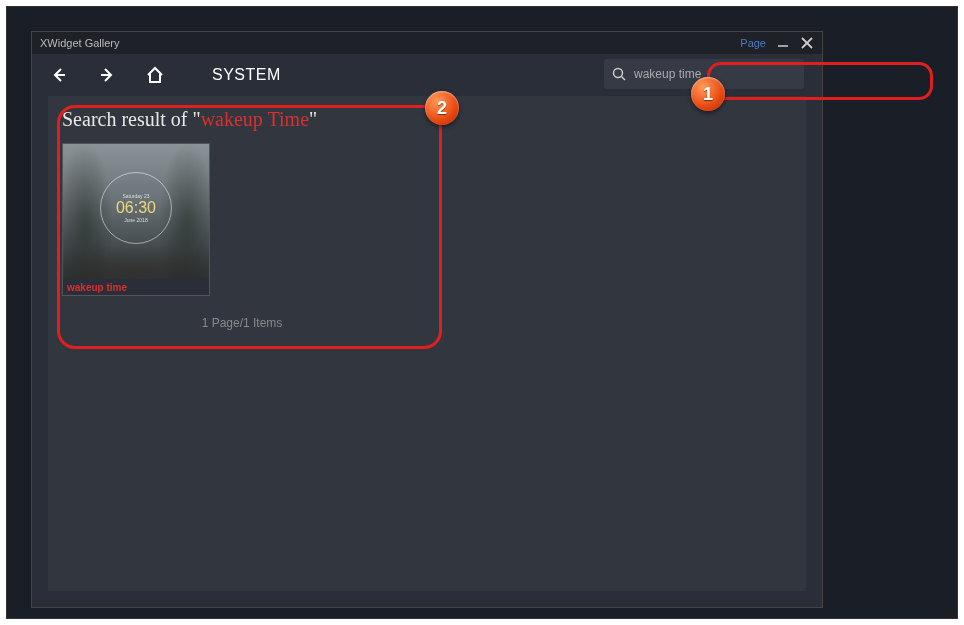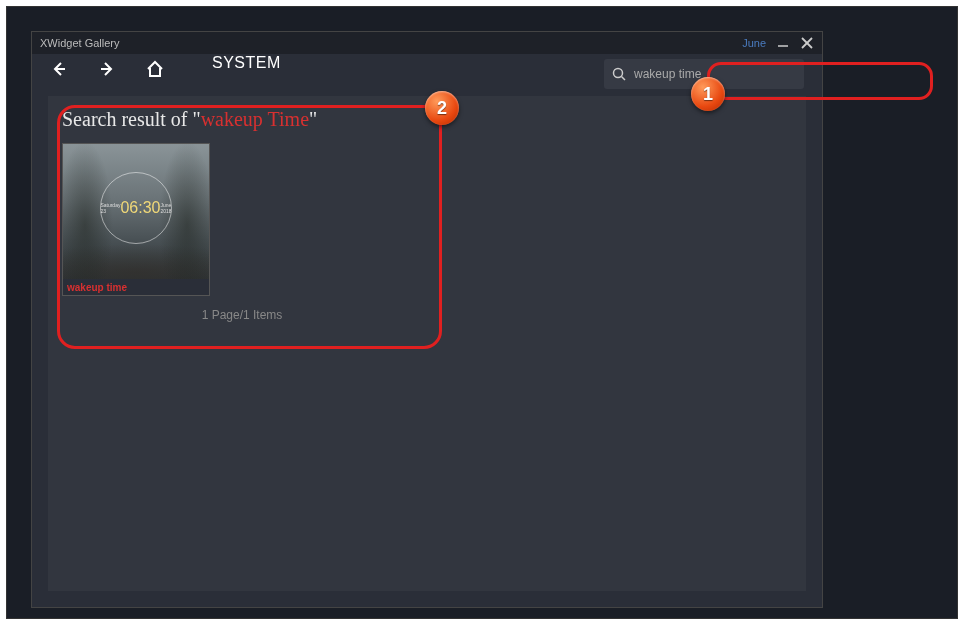--- a/index.html
+++ b/index.html
@@ -53,20 +53,21 @@
       cursor: pointer;
       color: #ccc;
       font-size: 14px;
       line-height: 1;
     }
     .close-btn svg { display: block; }
     .nav-bar {
       height: 42px;
       background: #2a2e38;
       display: flex;
+      align-items: center;
       padding: 0 12px;
       gap: 18px;
       position: relative;
     }
     .nav-btn {
       width: 30px;
       height: 30px;
       display: flex;
       align-items: center;
       justify-content: center;
@@ -145,36 +146,36 @@
     .clock-circle {
       position: absolute;
       top: 28px;
       left: 50%;
       transform: translateX(-50%);
       width: 72px;
       height: 72px;
       border: 1.5px solid rgba(255,255,255,0.5);
       border-radius: 50%;
       display: flex;
-      flex-direction: row;
+      flex-direction: column;
       align-items: center;
       justify-content: center;
       color: #fff;
     }
     .clock-day { font-size: 5px; color: #ddd; }
     .clock-time { font-size: 16px; color: #f0d878; font-weight: 300; }
     .clock-month { font-size: 5px; color: #ddd; }
     .widget-name {
       padding: 3px 4px 2px;
       font-size: 10px;
       color: #d83030;
       font-weight: bold;
     }
     .pagination {
-      margin-top: 12px;
+      margin-top: 20px;
       text-align: center;
       color: #888;
       font-size: 12px;
       width: 360px;
     }
     .callout {
       position: absolute;
       border: 3px solid #e02020;
       border-radius: 14px;
       pointer-events: none;
@@ -213,21 +214,21 @@
   </style>
 </head>
 <body>
 
 <div class="outer-frame">
   <div class="app-window">
 
     <div class="titlebar">
       <span>XWidget Gallery</span>
       <div class="titlebar-right">
-        <span class="login-link">June</span>
+        <span class="login-link">Page</span>
         <span class="win-btn">
           <svg width="14" height="14" viewBox="0 0 14 14">
               <line x1="2" y1="11" x2="12" y2="11" stroke="#ccc" stroke-width="1.5"></line>
             </svg>
         </span>
         <span class="win-btn close-btn">
           <svg width="14" height="14" viewBox="0 0 14 14">
               <line x1="2" y1="2" x2="12" y2="12" stroke="#ccc" stroke-width="1.8"></line>
               <line x1="12" y1="2" x2="2" y2="12" stroke="#ccc" stroke-width="1.8"></line>
             </svg>

